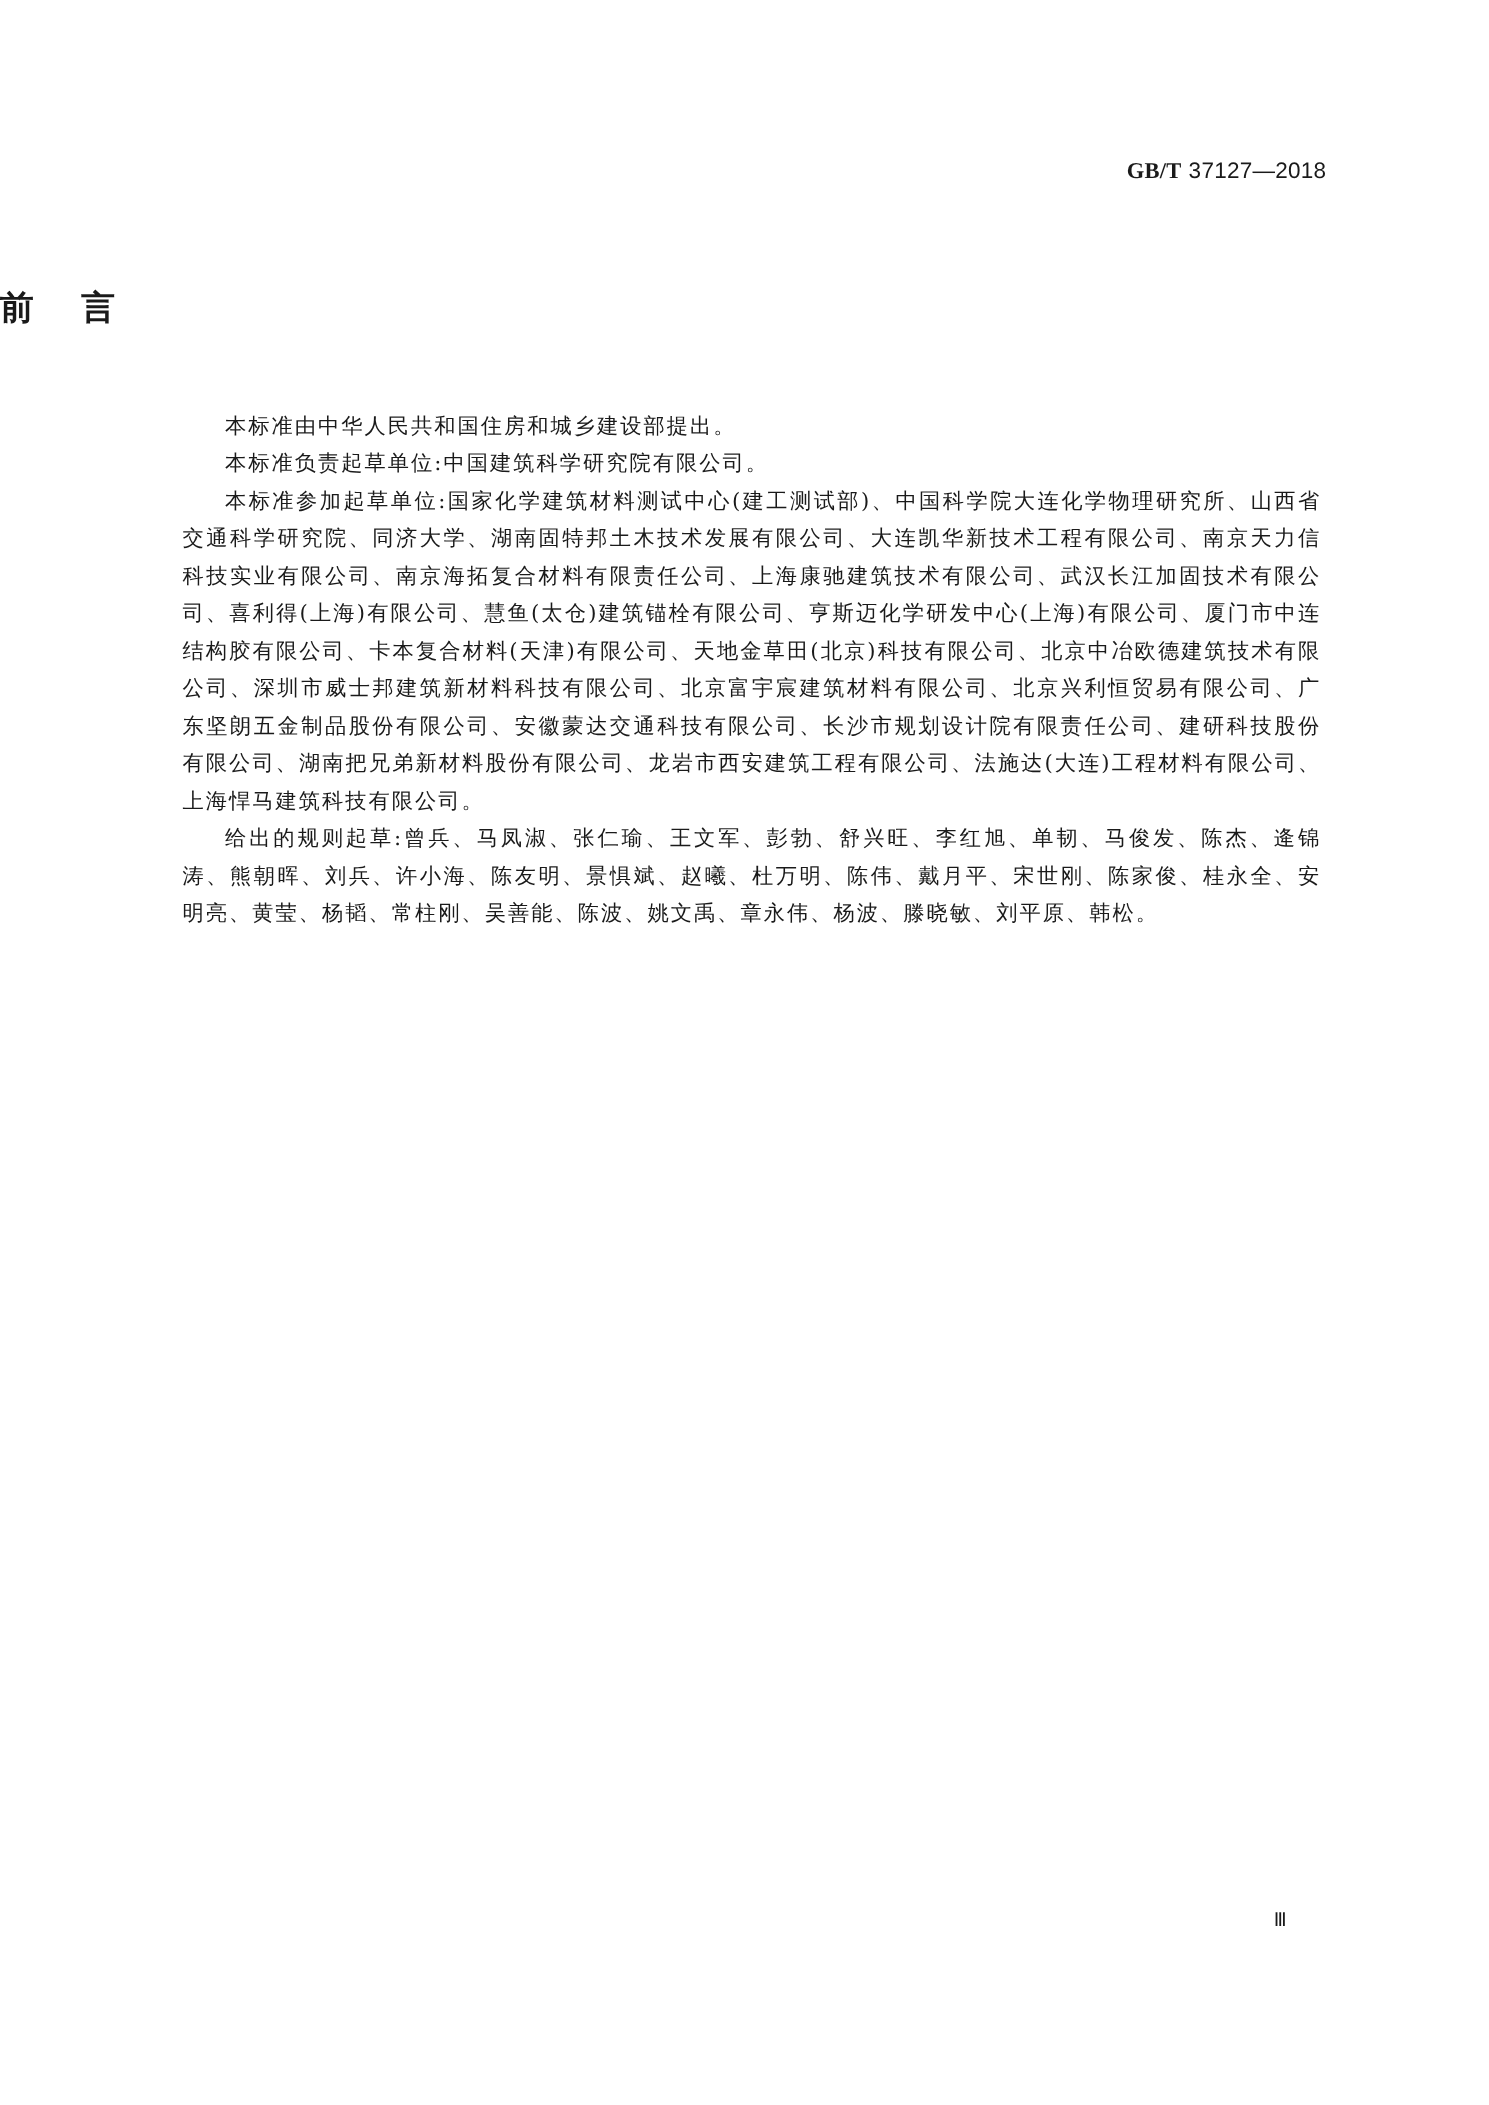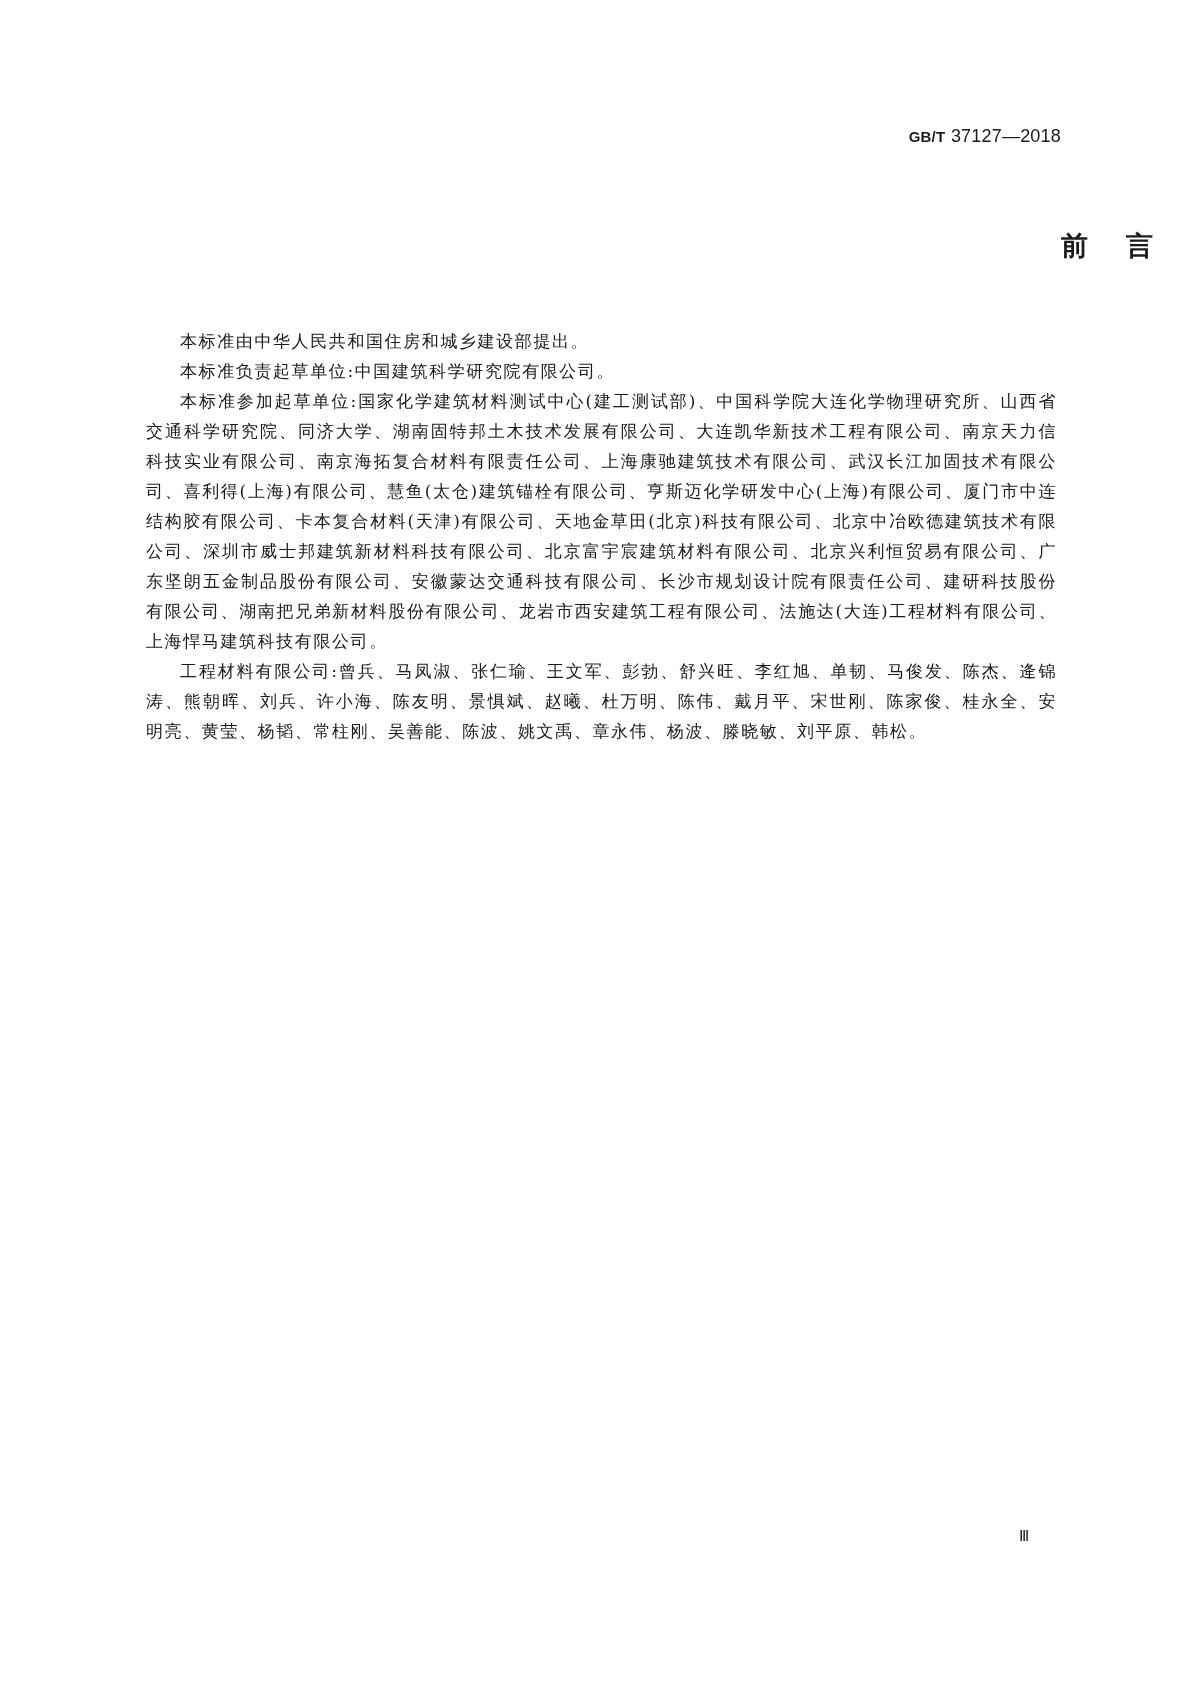--- a/index.html
+++ b/index.html
@@ -5,27 +5,27 @@
   html, body { margin: 0; padding: 0; background: #ffffff; }
   body {
     width: 1191px; height: 1684px; position: relative; overflow: hidden;
     font-family: "DejaVu Serif", "Liberation Serif", serif;
     color: #1a1a1a;
   }
   .std-number {
     position: absolute; top: 126px; right: 130px;
     font-size: 17px; letter-spacing: 0.2px;
   }
-  .std-number .code { font-family: Liberation Sans, sans-serif; font-weight: bold; font-size: 15px; }
+  .std-number .code { font-family: Liberation Serif, serif; font-weight: bold; font-size: 18px; }
   .std-number .num { font-family: Liberation Sans, sans-serif; font-size: 18px; }
   .page-title {
     position: absolute; top: 228px; left: 0; width: 100%;
-    text-align: right; font-family: "DejaVu Sans", sans-serif;
+    text-align: left; font-family: "DejaVu Sans", sans-serif;
     font-size: 27px; font-weight: bold; letter-spacing: 38px;
-    padding-left: 38px; box-sizing: border-box;
+    box-sizing: border-box;
   }
   .content {
     position: absolute; top: 326px; left: 146px; width: 911px;
     font-size: 17px; line-height: 30px;
   }
   .para {
     margin: 0; text-indent: 34px; text-align: justify;
     letter-spacing: 1.6px;
   }
   .page-footer {
@@ -40,16 +40,16 @@
   <span class="code">GB/T</span>
   <span class="num">37127—2018</span>
 </div>
 
 <div class="page-title">前言</div>
 
 <div class="content">
   <p class="para">本标准由中华人民共和国住房和城乡建设部提出。</p>
   <p class="para">本标准负责起草单位:中国建筑科学研究院有限公司。</p>
   <p class="para">本标准参加起草单位:国家化学建筑材料测试中心(建工测试部)、中国科学院大连化学物理研究所、山西省交通科学研究院、同济大学、湖南固特邦土木技术发展有限公司、大连凯华新技术工程有限公司、南京天力信科技实业有限公司、南京海拓复合材料有限责任公司、上海康驰建筑技术有限公司、武汉长江加固技术有限公司、喜利得(上海)有限公司、慧鱼(太仓)建筑锚栓有限公司、亨斯迈化学研发中心(上海)有限公司、厦门市中连结构胶有限公司、卡本复合材料(天津)有限公司、天地金草田(北京)科技有限公司、北京中冶欧德建筑技术有限公司、深圳市威士邦建筑新材料科技有限公司、北京富宇宸建筑材料有限公司、北京兴利恒贸易有限公司、广东坚朗五金制品股份有限公司、安徽蒙达交通科技有限公司、长沙市规划设计院有限责任公司、建研科技股份有限公司、湖南把兄弟新材料股份有限公司、龙岩市西安建筑工程有限公司、法施达(大连)工程材料有限公司、上海悍马建筑科技有限公司。</p>
-  <p class="para">工程材料有限公司:曾兵、马凤淑、张仁瑜、王文军、彭勃、舒兴旺、李红旭、单韧、马俊发、陈杰、逄锦涛、熊朝晖、刘兵、许小海、陈友明、景惧斌、赵曦、杜万明、陈伟、戴月平、宋世刚、陈家俊、桂永全、安明亮、黄莹、杨韬、常柱刚、吴善能、陈波、姚文禹、章永伟、杨波、滕晓敏、刘平原、韩松。</p>
+  <p class="para">给出的规则起草:曾兵、马凤淑、张仁瑜、王文军、彭勃、舒兴旺、李红旭、单韧、马俊发、陈杰、逄锦涛、熊朝晖、刘兵、许小海、陈友明、景惧斌、赵曦、杜万明、陈伟、戴月平、宋世刚、陈家俊、桂永全、安明亮、黄莹、杨韬、常柱刚、吴善能、陈波、姚文禹、章永伟、杨波、滕晓敏、刘平原、韩松。</p>
 </div>
 
 <div class="page-footer">Ⅲ</div>
 
 </body></html>

